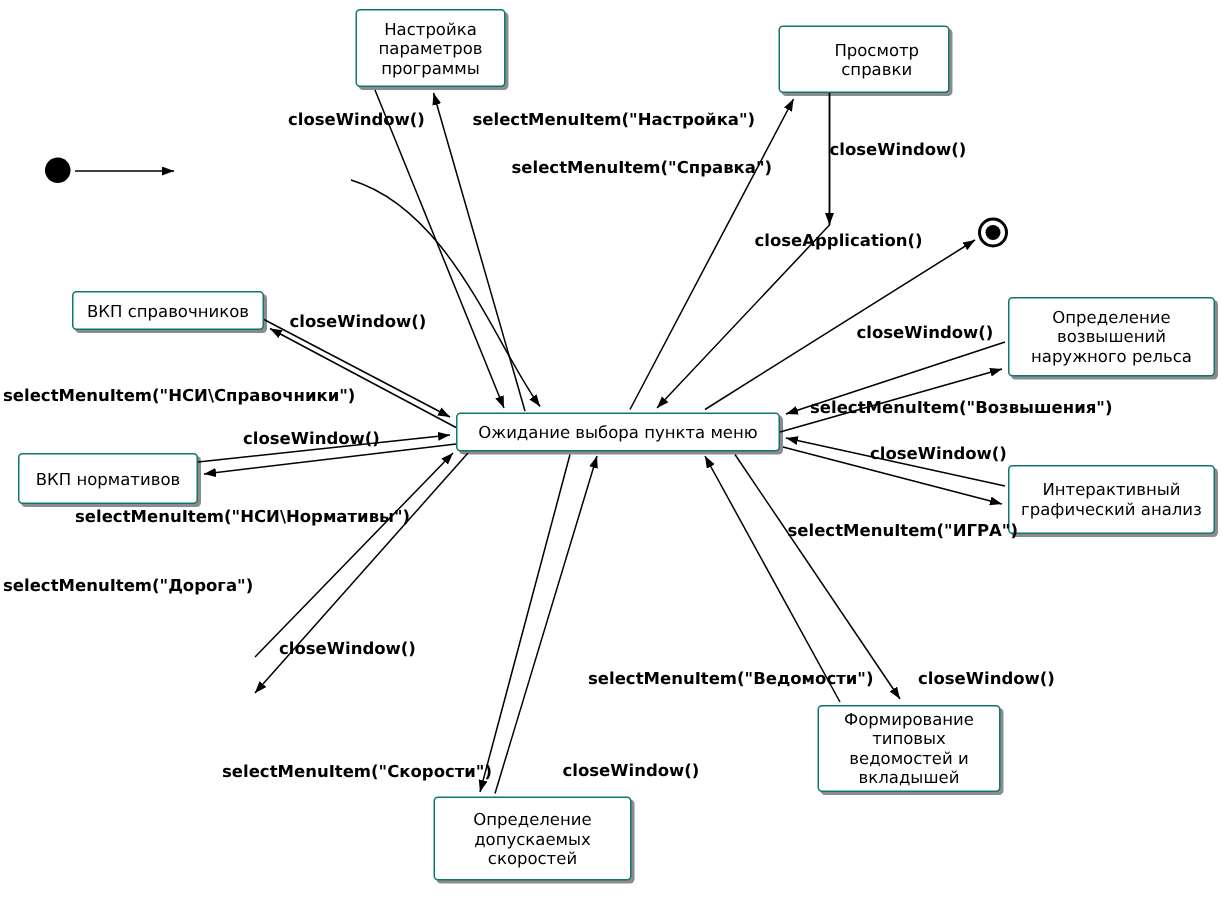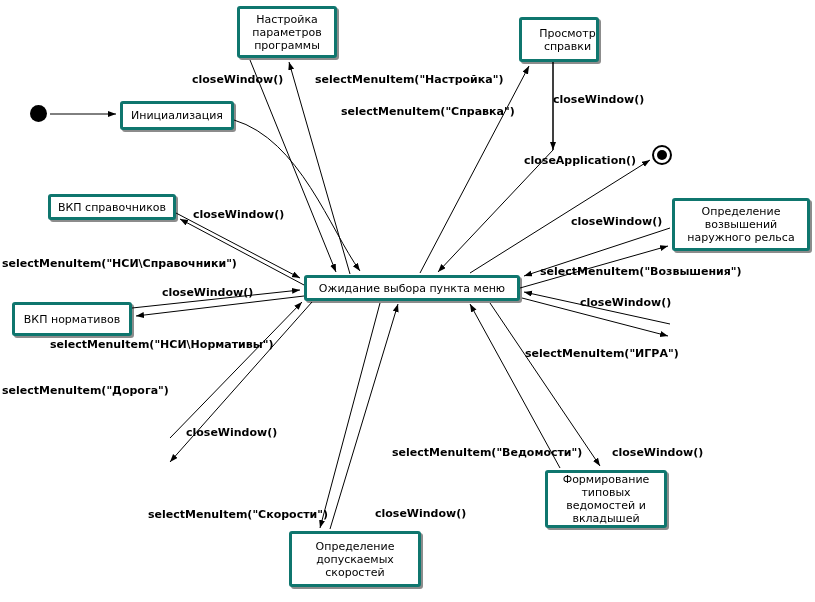--- a/index.html
+++ b/index.html
@@ -19,21 +19,21 @@
     position: absolute;
     left: 0;
     top: 0;
     width: 815px;
     height: 602px;
     pointer-events: none;
   }
   .node {
     position: absolute;
     box-sizing: border-box;
-    border: 3px solid #0f766e;
+    border: 1px solid #0f766e;
     background: #ffffff;
     border-radius: 3px;
     display: flex;
     align-items: center;
     justify-content: center;
     text-align: center;
     font-size: 11px;
     line-height: 13px;
     color: #000000;
     box-shadow: 2px 2px 0 rgba(0,0,0,0.45);
@@ -141,57 +141,58 @@
   <div class="initial-node" style="left:30px; top:105px;"></div>
   <div class="final-node" style="left:652px; top:145px;">
     <span class="inner"></span>
   </div>
 
   <div class="node" style="left:237px; top:6px; width:100px; height:52px;">
     <span class="node-label">Настройка
 параметров
 программы</span>
   </div>
-  <div class="node" style="left:519px; top:17px; width:80px; height:45px;padding-left:21px;">
+  <div class="node" style="left:519px; top:17px; width:114px; height:45px;padding-left:21px;">
     <span class="node-label">Просмотр
 справки</span>
-  </div>
-  <div class="node" style="left:120px; top:101px; width:114px; height:29px;">
-    <span class="node-label">Инициализация</span>
   </div>
   <div class="node" style="left:672px; top:198px; width:138px; height:53px;">
     <span class="node-label">Определение
 возвышений
 наружного рельса</span>
   </div>
   <div class="node" style="left:48px; top:194px; width:128px; height:26px;text-align:right;">
     <span class="node-label">ВКП справочников</span>
   </div>
   <div class="node" style="left:304px; top:275px; width:216px; height:26px;">
     <span class="node-label">Ожидание выбора пункта меню</span>
   </div>
   <div class="node" style="left:12px; top:302px; width:120px; height:34px;">
     <span class="node-label">ВКП нормативов</span>
   </div>
+  <div class="node" style="left:672px; top:310px; width:138px; height:46px;">
+    <span class="node-label">Интерактивный
+графический анализ</span>
+  </div>
   <div class="node" style="left:545px; top:470px; width:122px; height:58px;">
     <span class="node-label">Формирование
 типовых ведомостей и
 вкладышей</span>
   </div>
   <div class="node" style="left:289px; top:531px; width:132px; height:56px;">
     <span class="node-label">Определение
 допускаемых
 скоростей</span>
   </div>
 
   <div class="edge-label" style="left:192px; top:74px;">closeWindow()</div>
   <div class="edge-label" style="left:315px; top:74px;">selectMenuItem("Настройка")</div>
   <div class="edge-label" style="left:341px; top:106px;">selectMenuItem("Справка")</div>
   <div class="edge-label" style="left:553px; top:94px;">closeWindow()</div>
-  <div class="edge-label" style="left:524px; top:155px;">closeApplication()</div>
+  <div class="edge-label" style="left:503px; top:155px;">closeApplication()</div>
   <div class="edge-label" style="left:193px; top:209px;">closeWindow()</div>
   <div class="edge-label" style="left:571px; top:216px;">closeWindow()</div>
   <div class="edge-label" style="left:2px;   top:258px;">selectMenuItem("НСИ\Справочники")</div>
   <div class="edge-label" style="left:540px; top:266px;">selectMenuItem("Возвышения")</div>
   <div class="edge-label" style="left:162px; top:287px;">closeWindow()</div>
   <div class="edge-label" style="left:580px; top:297px;">closeWindow()</div>
   <div class="edge-label" style="left:50px;  top:339px;">selectMenuItem("НСИ\Нормативы")</div>
   <div class="edge-label" style="left:525px; top:348px;">selectMenuItem("ИГРА")</div>
   <div class="edge-label" style="left:2px;   top:385px;">selectMenuItem("Дорога")</div>
   <div class="edge-label" style="left:186px; top:427px;">closeWindow()</div>

